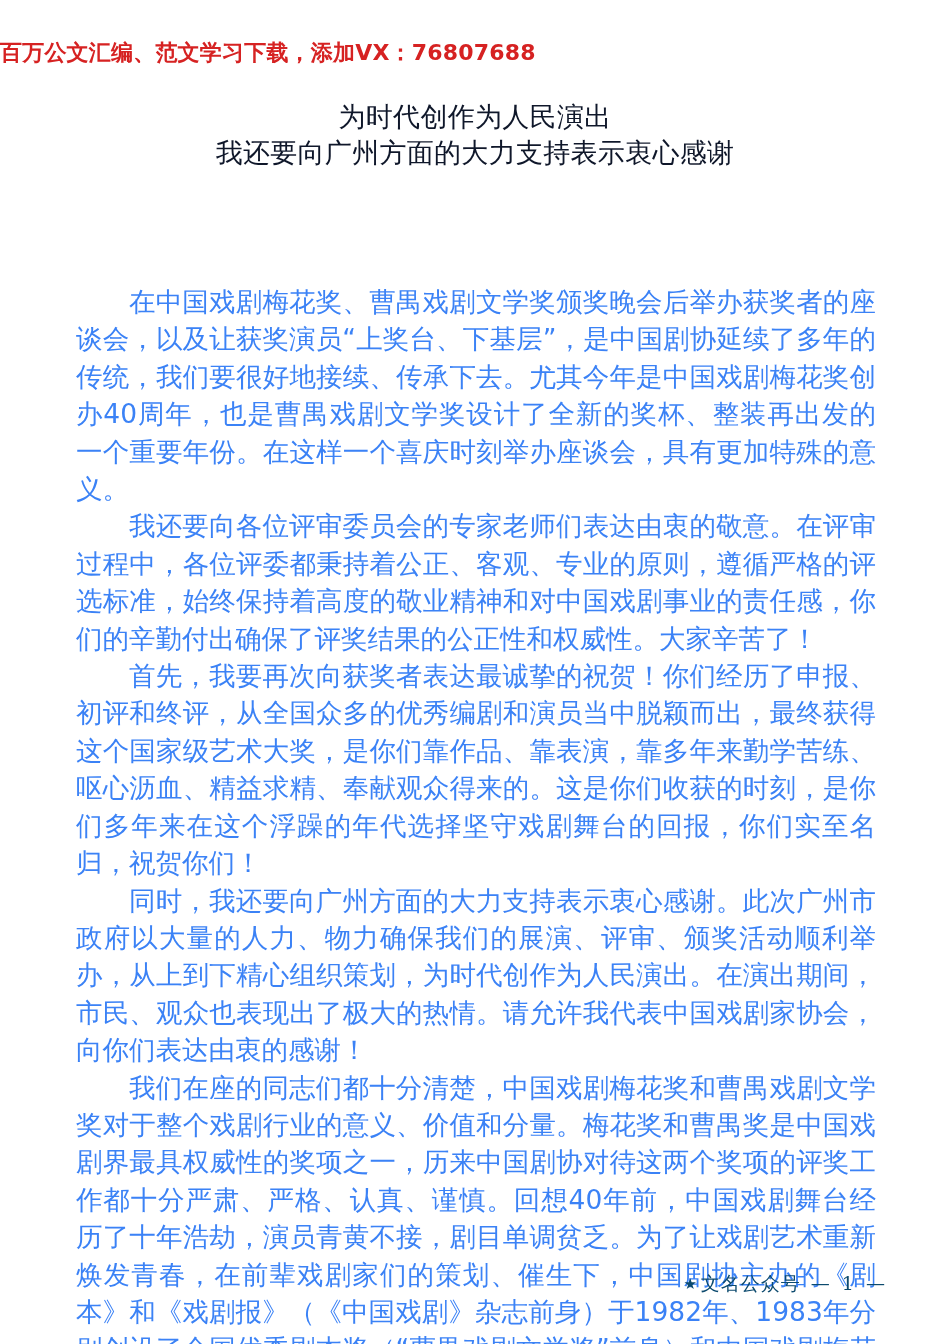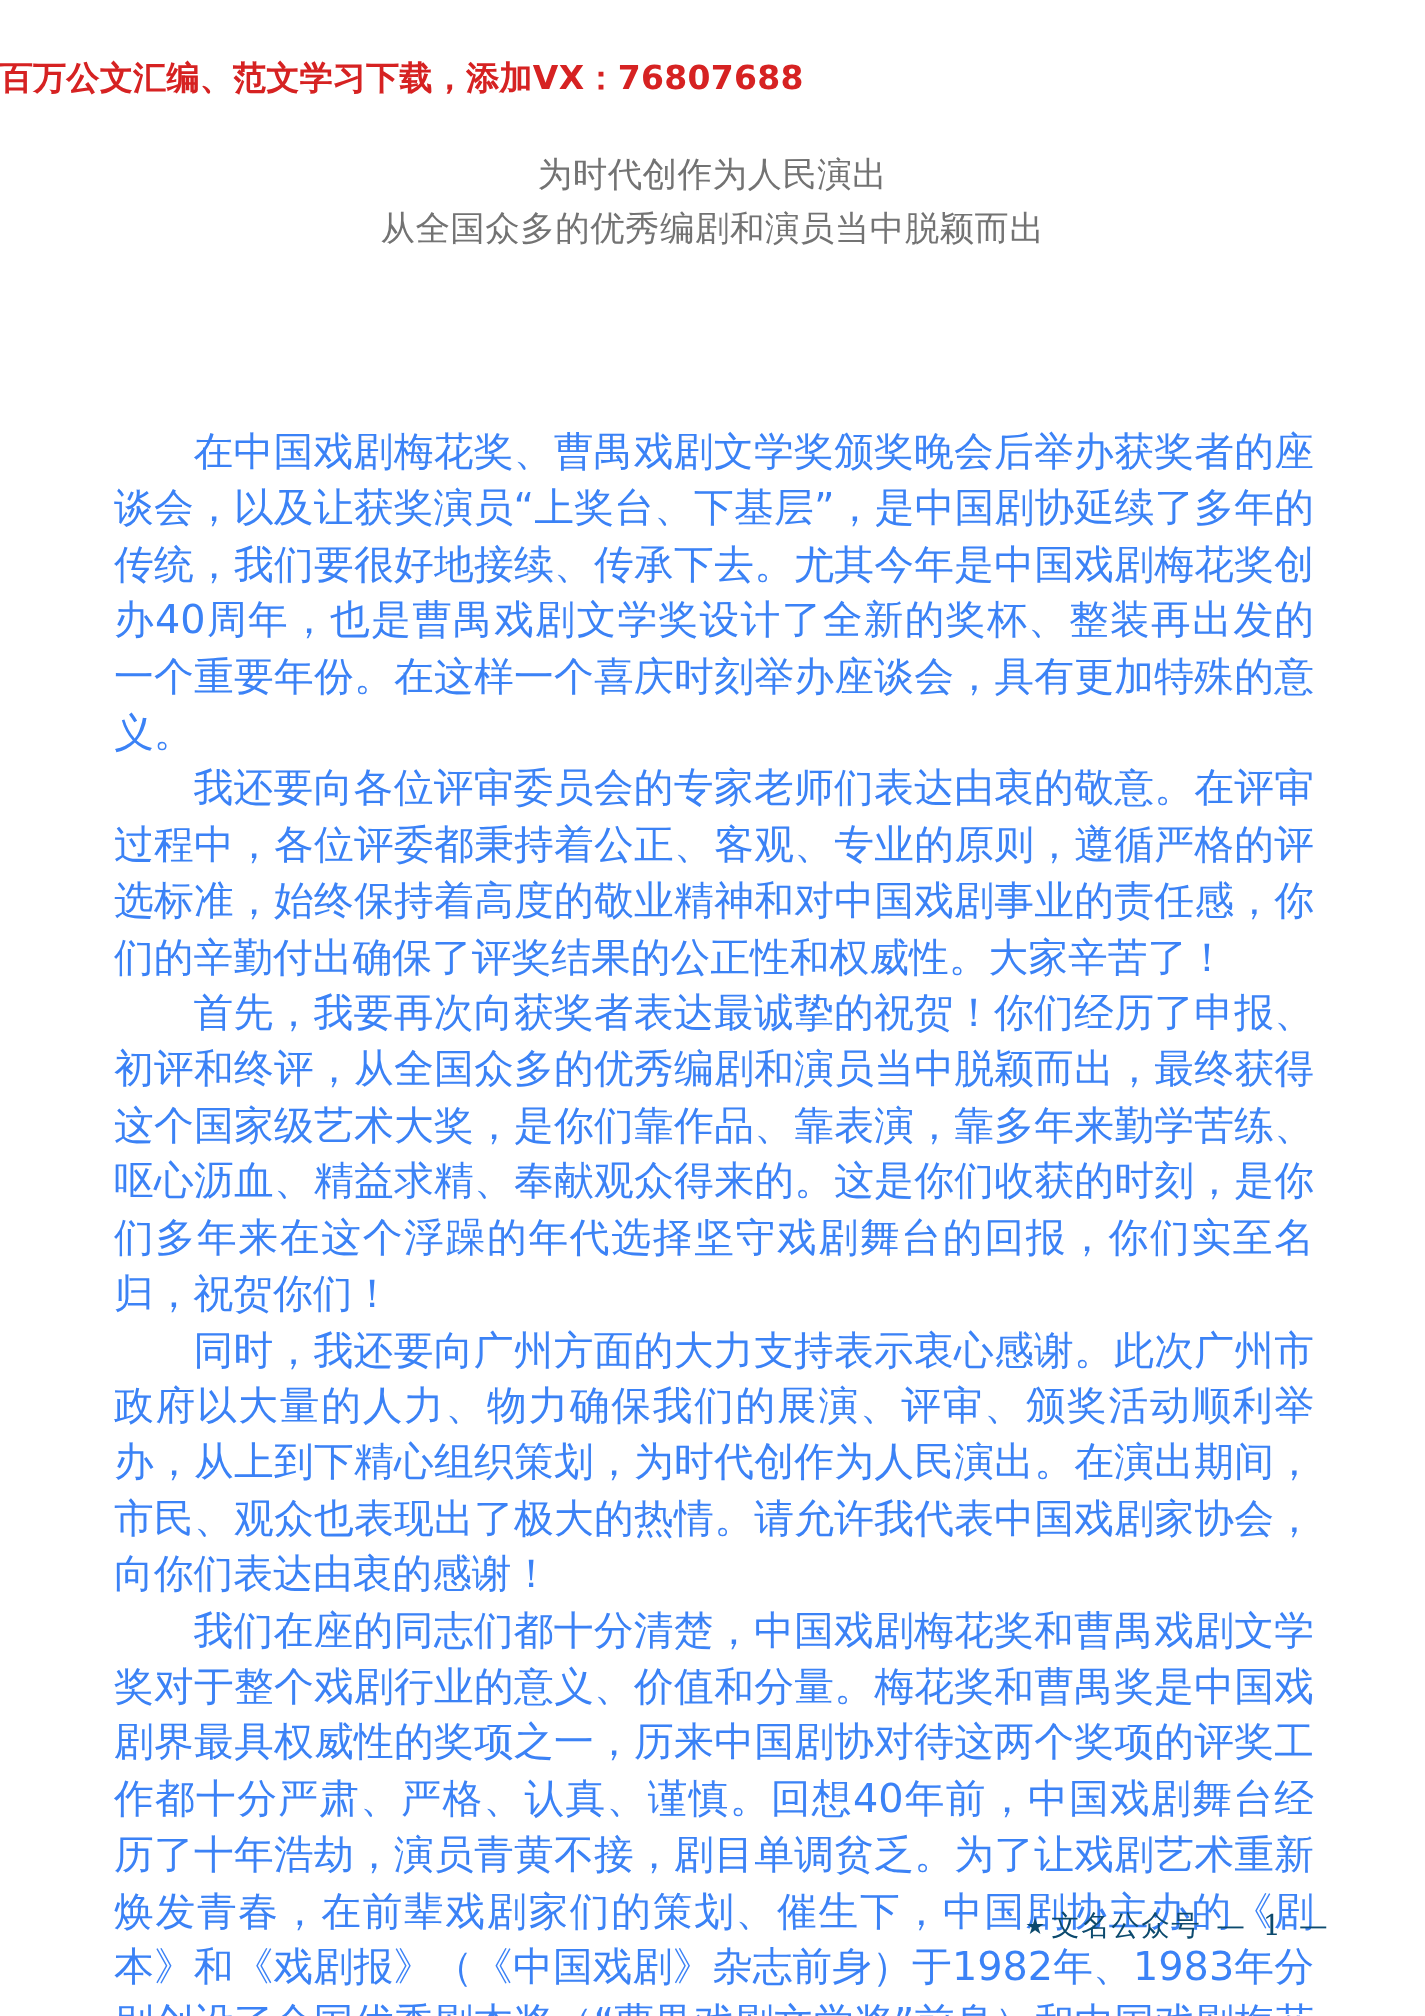--- a/index.html
+++ b/index.html
@@ -36,24 +36,24 @@
 
   
   .title-block {
     position: absolute;
     top: 99px;
     left: 0;
     width: 950px;
     text-align: center;
   }
   .title-line {
-    font-size: 23px;
+    font-size: 27px;
     font-weight: 400;
     line-height: 36px;
-    color: #737373;
+    color: #0f172a;
     white-space: nowrap;
     letter-spacing: 0.3px;
   }
 
   
   .body-block {
     position: absolute;
     top: 283px;
     left: 76px;
     width: 800px;
@@ -100,21 +100,21 @@
 </style>
 </head>
 <body>
 
 <div class="page">
 
   <div class="promo-header">百万公文汇编、范文学习下载，添加VX：76807688</div>
 
   <div class="title-block">
     <div class="title-line">为时代创作为人民演出</div>
-    <div class="title-line">从全国众多的优秀编剧和演员当中脱颖而出</div>
+    <div class="title-line">我还要向广州方面的大力支持表示衷心感谢</div>
   </div>
 
   <div class="body-block">
     <p class="para">在中国戏剧梅花奖、曹禺戏剧文学奖颁奖晚会后举办获奖者的座谈会，以及让获奖演员“上奖台、下基层”，是中国剧协延续了多年的传统，我们要很好地接续、传承下去。尤其今年是中国戏剧梅花奖创办40周年，也是曹禺戏剧文学奖设计了全新的奖杯、整装再出发的一个重要年份。在这样一个喜庆时刻举办座谈会，具有更加特殊的意义。</p>
     <p class="para">我还要向各位评审委员会的专家老师们表达由衷的敬意。在评审过程中，各位评委都秉持着公正、客观、专业的原则，遵循严格的评选标准，始终保持着高度的敬业精神和对中国戏剧事业的责任感，你们的辛勤付出确保了评奖结果的公正性和权威性。大家辛苦了！</p>
     <p class="para">首先，我要再次向获奖者表达最诚挚的祝贺！你们经历了申报、初评和终评，从全国众多的优秀编剧和演员当中脱颖而出，最终获得这个国家级艺术大奖，是你们靠作品、靠表演，靠多年来勤学苦练、呕心沥血、精益求精、奉献观众得来的。这是你们收获的时刻，是你们多年来在这个浮躁的年代选择坚守戏剧舞台的回报，你们实至名归，祝贺你们！</p>
     <p class="para">同时，我还要向广州方面的大力支持表示衷心感谢。此次广州市政府以大量的人力、物力确保我们的展演、评审、颁奖活动顺利举办，从上到下精心组织策划，为时代创作为人民演出。在演出期间，市民、观众也表现出了极大的热情。请允许我代表中国戏剧家协会，向你们表达由衷的感谢！</p>
     <p class="para">我们在座的同志们都十分清楚，中国戏剧梅花奖和曹禺戏剧文学奖对于整个戏剧行业的意义、价值和分量。梅花奖和曹禺奖是中国戏剧界最具权威性的奖项之一，历来中国剧协对待这两个奖项的评奖工作都十分严肃、严格、认真、谨慎。回想40年前，中国戏剧舞台经历了十年浩劫，演员青黄不接，剧目单调贫乏。为了让戏剧艺术重新焕发青春，在前辈戏剧家们的策划、催生下，中国剧协主办的《剧本》和《戏剧报》（《中国戏剧》杂志前身）于1982年、1983年分别创设了全国优秀剧本奖（“曹禺戏剧文学奖”前身）和中国戏剧梅花奖。曹禺戏剧文学奖是我国唯一专为舞台剧剧作而设的奖项，历届获</p>
   </div>
 

